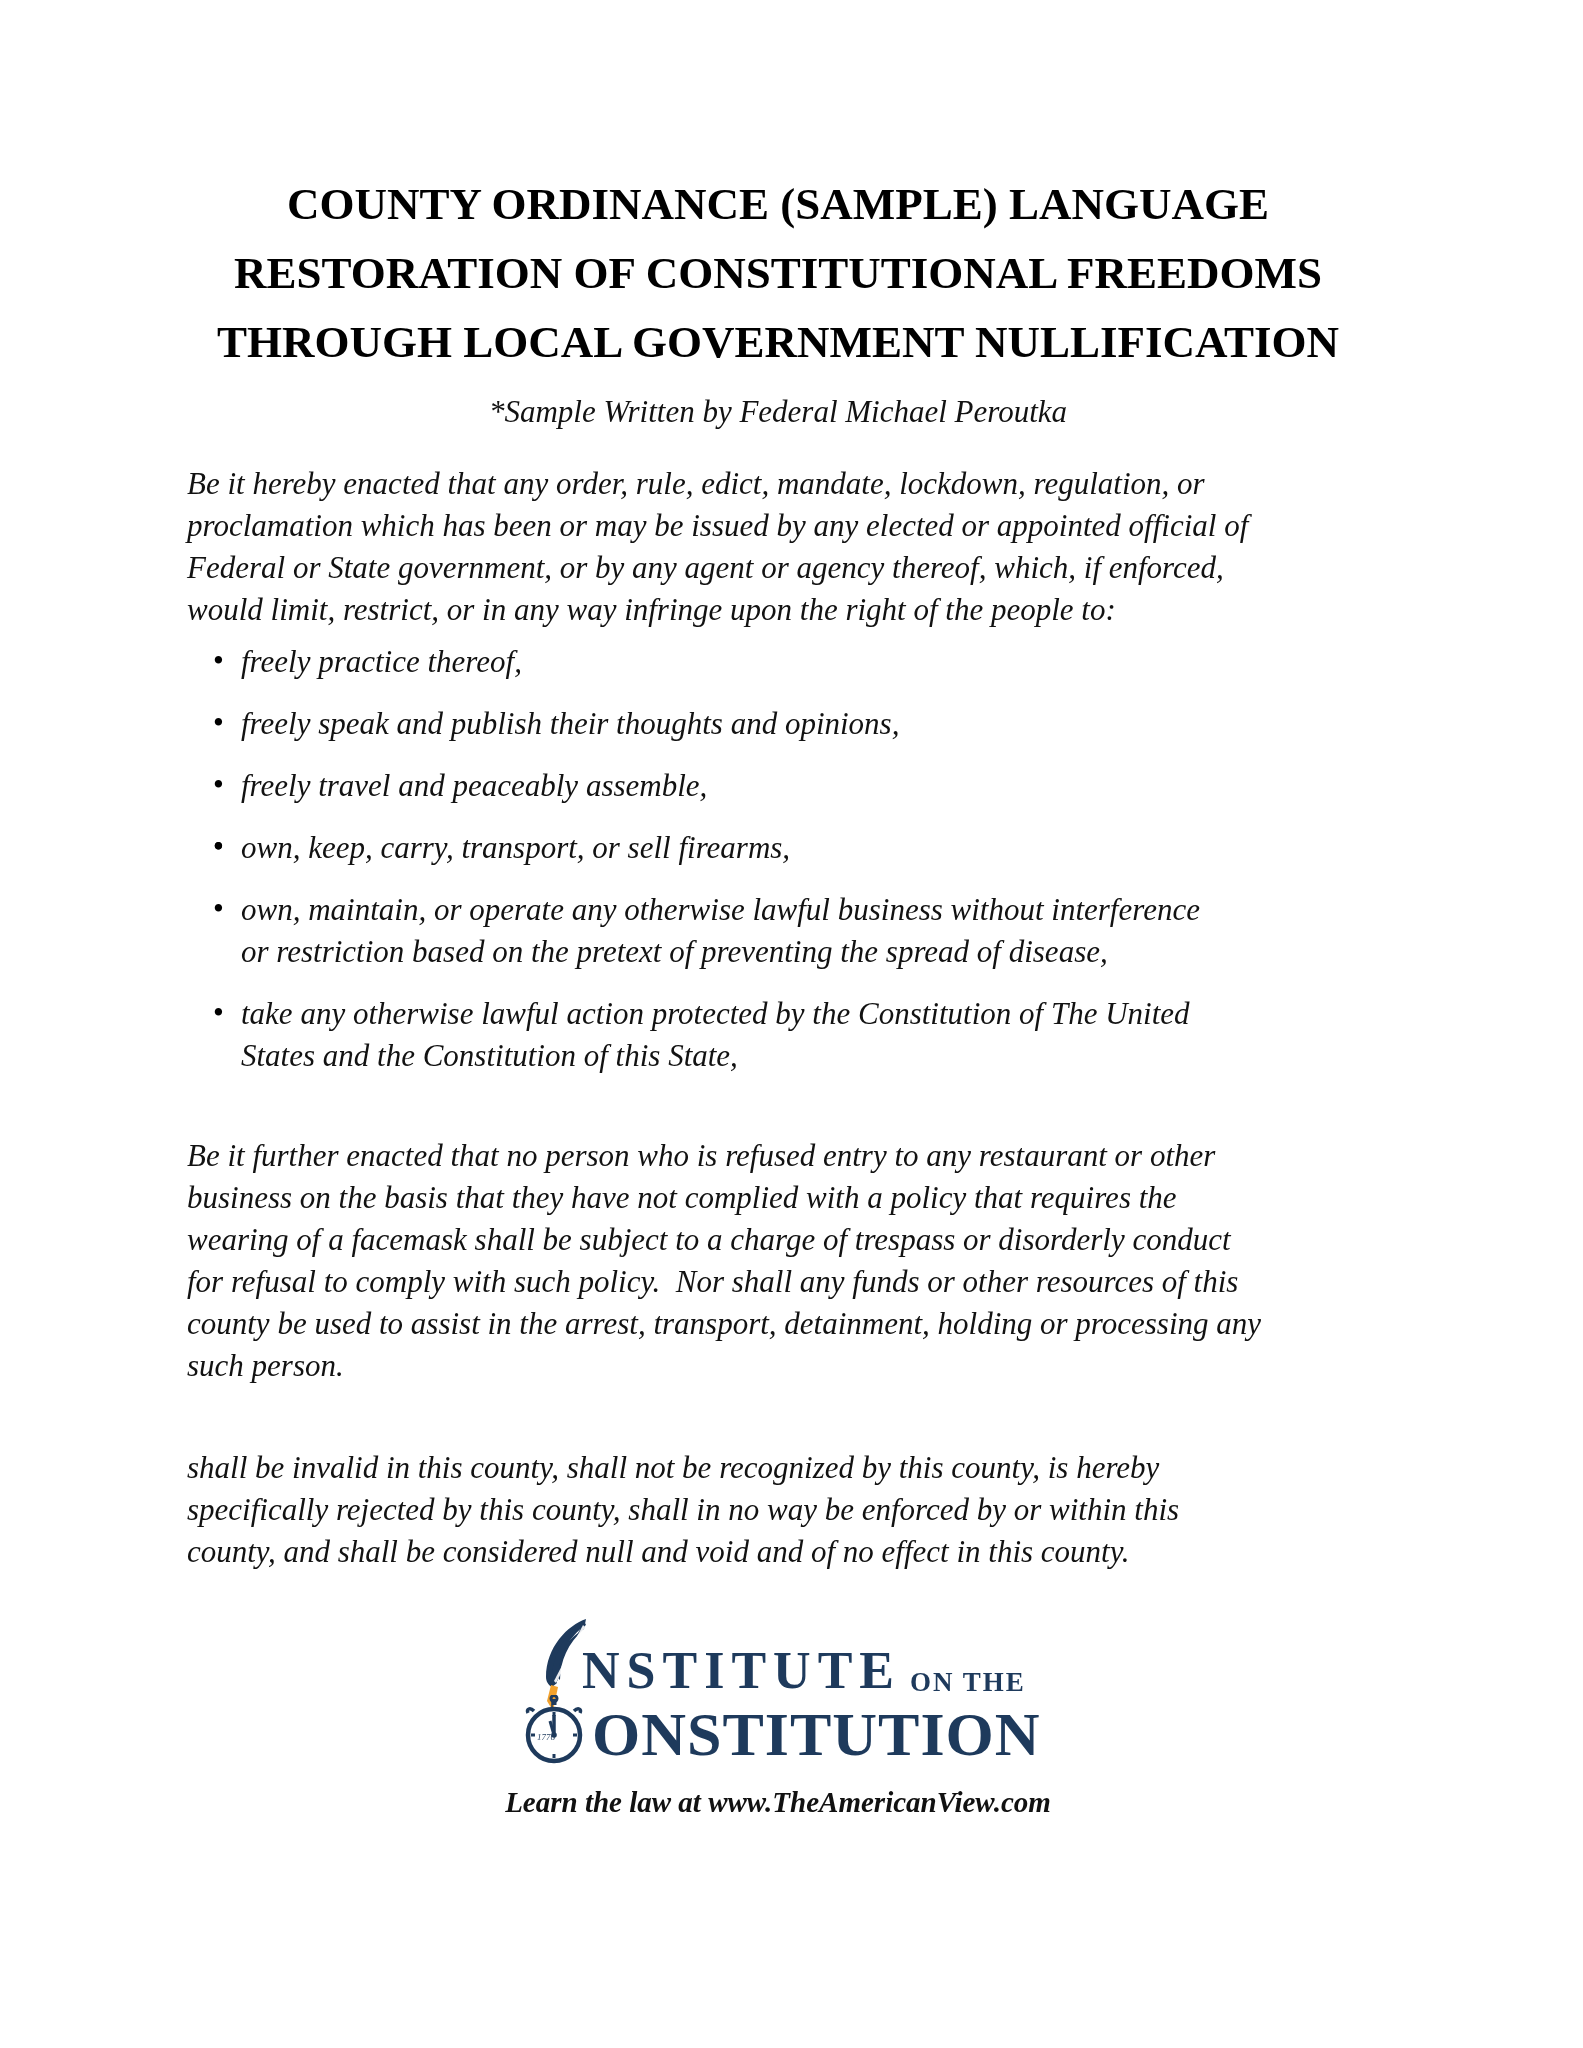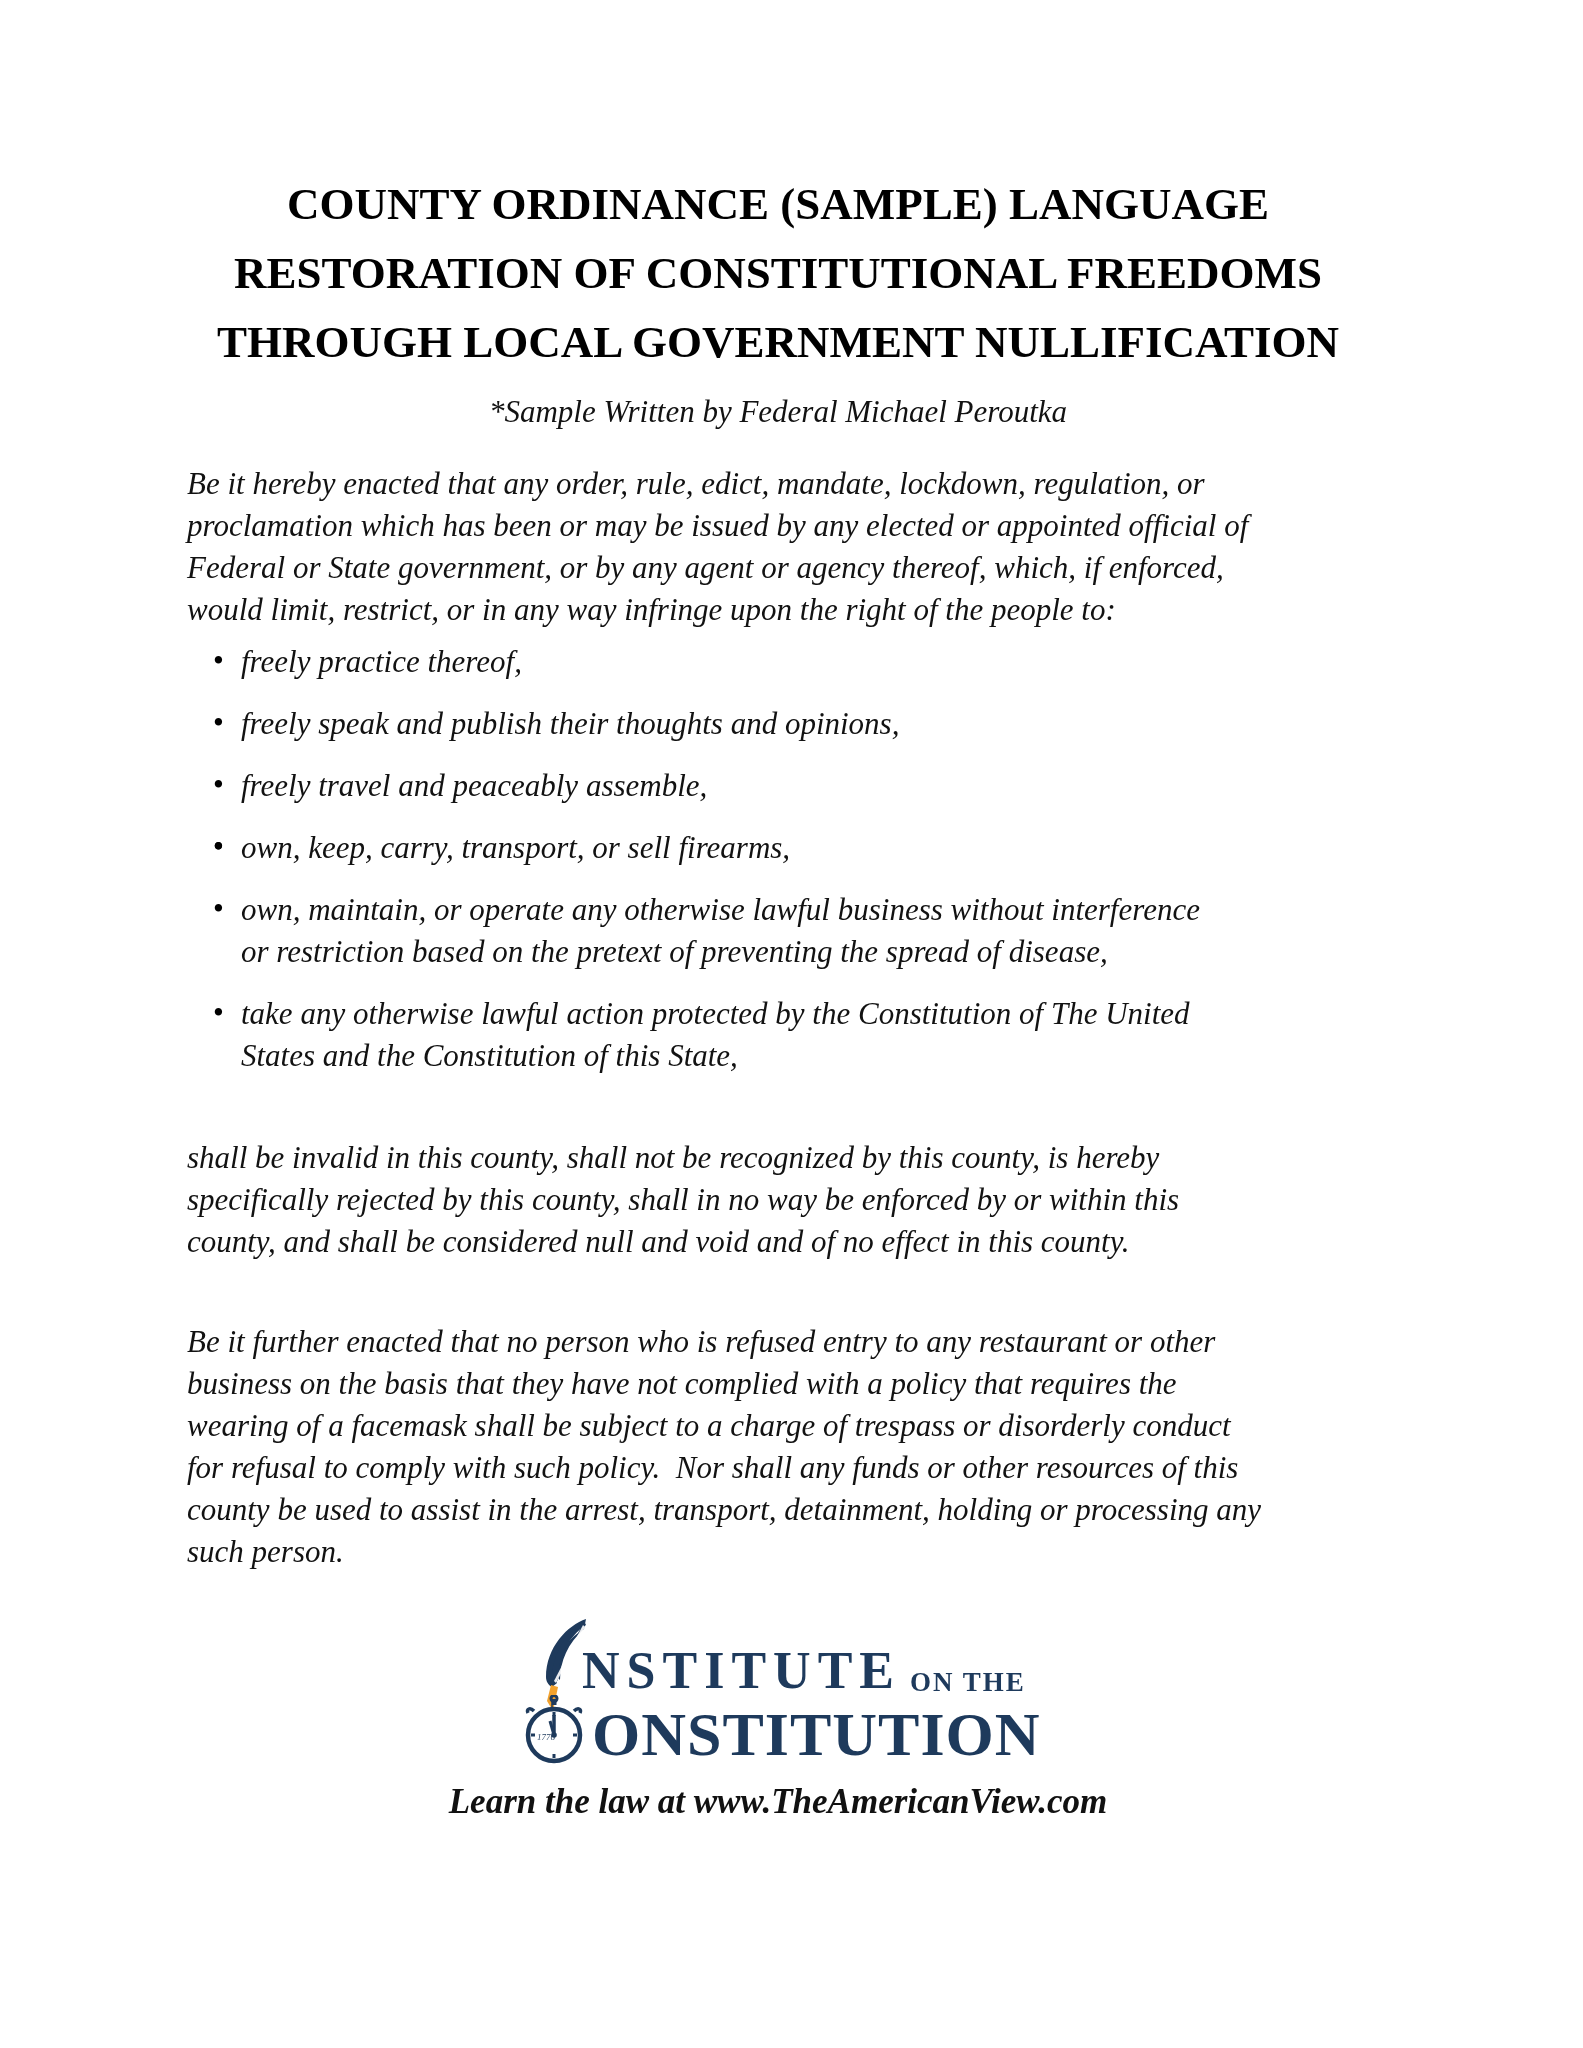--- a/index.html
+++ b/index.html
@@ -45,21 +45,21 @@
     font-size:27px; font-weight:bold; letter-spacing:2px; color:var(--navy);
   }
   .logo-constitution {
     position:absolute; left:74px; top:86px; line-height:1;
     font-size:62px; font-weight:bold; letter-spacing:1px; color:var(--navy);
   }
   .quill-icon { position:absolute; left:16px; top:2px; }
   .watch-icon { position:absolute; left:0px; top:78px; }
   .tagline {
     margin:2px 0 0; text-align:center; font-style:italic; font-weight:bold;
-    font-size:35px; line-height:42px; color:#111;
+    font-size:29px; line-height:42px; color:#111;
   }
 </style>
 </head>
 <body>
 
 <div class="page">
 
   <h1 class="title">COUNTY ORDINANCE (SAMPLE) LANGUAGE
 RESTORATION OF CONSTITUTIONAL FREEDOMS
 THROUGH LOCAL GOVERNMENT NULLIFICATION</h1>
@@ -96,30 +96,30 @@
       <span class="bullet-text">own, maintain, or operate any otherwise lawful business without interference
 or restriction based on the pretext of preventing the spread of disease,</span>
     </li>
     <li>
       <span class="marker">•</span>
       <span class="bullet-text">take any otherwise lawful action protected by the Constitution of The United
 States and the Constitution of this State,</span>
     </li>
   </ul>
 
-  <p class="para invalid">shall be invalid in this county, shall not be recognized by this county, is hereby
-specifically rejected by this county, shall in no way be enforced by or within this
-county, and shall be considered null and void and of no effect in this county.</p>
-
   <p class="para further">Be it further enacted that no person who is refused entry to any restaurant or other
 business on the basis that they have not complied with a policy that requires the
 wearing of a facemask shall be subject to a charge of trespass or disorderly conduct
 for refusal to comply with such policy.&nbsp; Nor shall any funds or other resources of this
 county be used to assist in the arrest, transport, detainment, holding or processing any
 such person.</p>
+
+  <p class="para invalid">shall be invalid in this county, shall not be recognized by this county, is hereby
+specifically rejected by this county, shall in no way be enforced by or within this
+county, and shall be considered null and void and of no effect in this county.</p>
 
   <div class="logo">
 
     <svg class="quill-icon" width="62" height="100" viewBox="0 0 62 100">
       <path fill="#1e3a5c" d="M52 0 C 34 6, 12 28, 12 58 C 12 62, 14 66, 18 68 L 23 64
                C 18 40, 30 16, 49 5 L 44 14 C 30 24, 22 40, 23 58 L 26 61
                C 26 42, 34 24, 50 10 Z"></path>
       <path fill="#1e3a5c" d="M50 2 C 36 10, 20 30, 18 56 L 24 62 C 24 38, 34 18, 52 6 Z"></path>
       <path fill="#ffffff" opacity="0.9" d="M49 6 L 20 62 L 22 64 L 51 8 Z"></path>
       <path fill="#f2a22e" d="M17 66 L 24 68 L 19 92 L 13 82 Z"></path>

